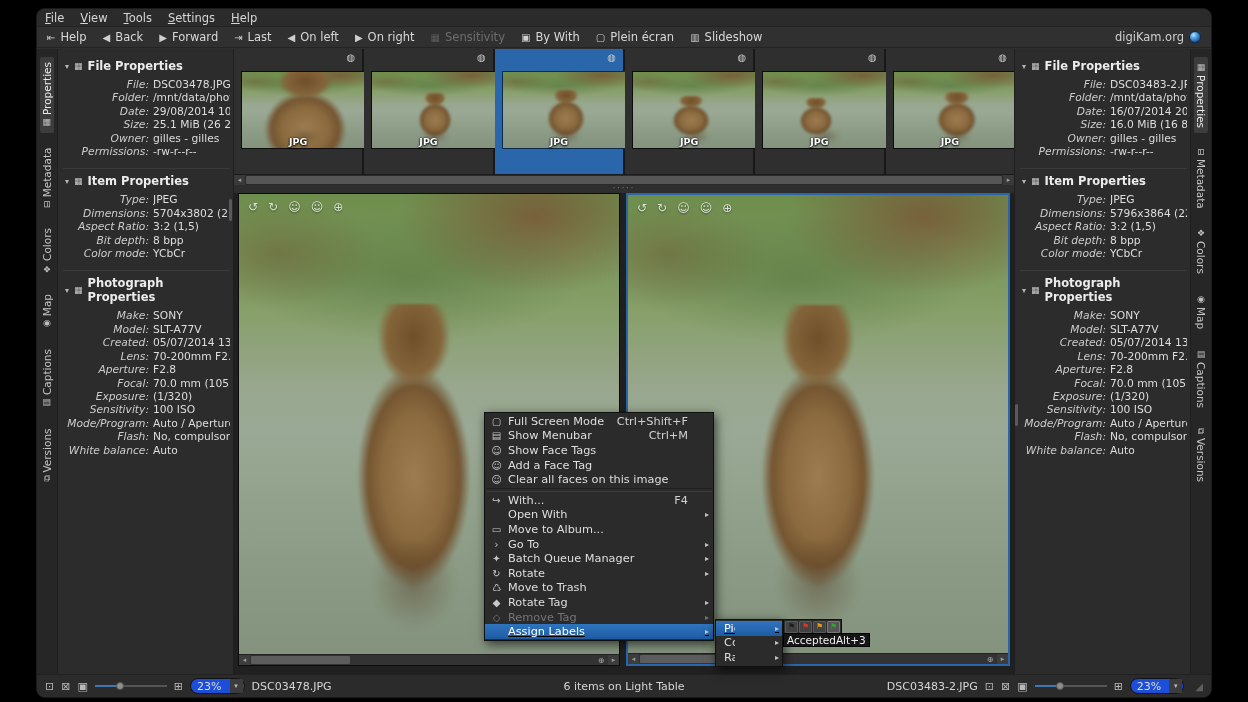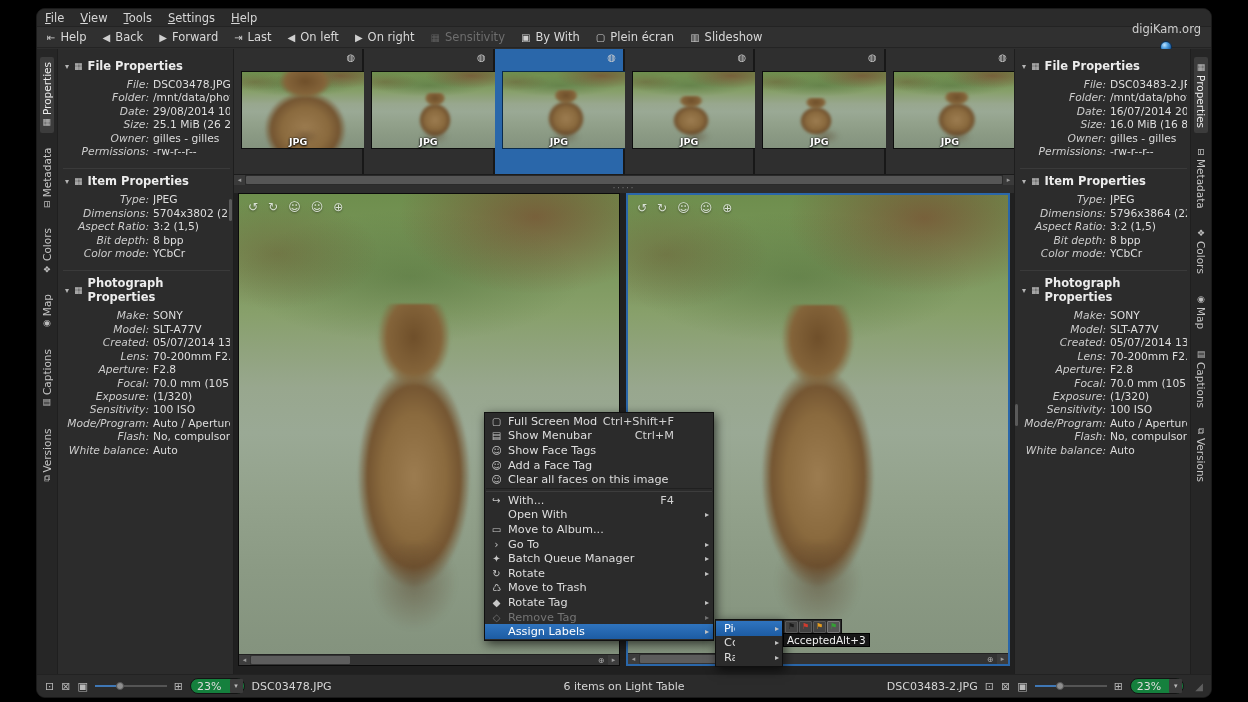--- a/index.html
+++ b/index.html
@@ -13,21 +13,21 @@
   .menu-item{display:inline-block;padding:1px 8px;font-size:11.5px;color:#d6d6d6;cursor:default;}
   .menu-item::first-letter{text-decoration:underline;}
   
   .toolbar{position:absolute;left:0;top:18px;right:0;height:21px;background:#303030;
     border-bottom:1px solid #242424;display:flex;align-items:center;padding:0 10px;}
   .tb-items{display:flex;align-items:center;gap:16px;flex:1;}
   .tb-item{display:inline-flex;align-items:center;gap:5px;font-size:11.5px;color:#d8d8d8;}
   .tb-item.disabled{color:#6e6e6e;}
   .tb-item.disabled .tb-icon{color:#5e5e5e;}
   .tb-icon{font-size:10px;color:#cfcfcf;}
-  .brand{display:flex;align-items:center;gap:5px;font-size:11.5px;color:#cfcfcf;flex-direction:column;}
+  .brand{display:flex;align-items:center;gap:5px;font-size:11.5px;color:#cfcfcf;}
   .globe{width:12px;height:12px;border-radius:50%;
     background:radial-gradient(circle at 35% 30%, #bfe3ff 0%, #4f9fe0 35%, #1c5b9e 75%, #0d3a6e 100%);
     border:1px solid #0b2d52;}
   
   .main{position:absolute;left:0;top:40px;right:0;bottom:23px;display:flex;background:#252525;}
   .tabstrip{width:21px;background:#262626;display:flex;flex-direction:column;align-items:center;
     gap:10px;padding-top:8px;flex:none;}
   .tabstrip.left{border-right:1px solid #1f1f1f;}
   .tabstrip.right{border-left:1px solid #1f1f1f;}
   .vtab{display:flex;align-items:center;gap:3px;font-size:10.5px;color:#c6c6c6;padding:5px 1px;
@@ -105,39 +105,39 @@
   
   .statusbar{position:absolute;left:0;right:0;bottom:0;height:23px;background:#2b2b2b;
     border-top:1px solid #222;display:flex;align-items:center;padding:0 8px;font-size:11px;color:#d0d0d0;}
   .sb-group{display:flex;align-items:center;gap:7px;}
   .sb-right{margin-left:auto;}
   .sb-icon{font-size:11px;color:#b8b8b8;}
   .slider{position:relative;width:72px;height:10px;display:inline-block;}
   .slider .sl-track{position:absolute;left:0;right:0;top:4px;height:2px;background:#555;}
   .slider .sl-fill{position:absolute;left:0;width:34%;top:4px;height:2px;background:#3f77b5;}
   .slider .sl-thumb{position:absolute;left:30%;top:1px;width:8px;height:8px;border-radius:50%;background:#8f8f8f;border:1px solid #555;}
-  .combo{display:inline-flex;align-items:center;background:#15803d;border:1px solid #141414;
+  .combo{display:inline-flex;align-items:center;background:#1d4ed8;border:1px solid #141414;
     border-radius:8px;height:16px;}
   .combo .cval{padding:0 6px;min-width:34px;text-align:right;font-size:11px;color:#ddd;}
   .combo .caret{width:13px;height:14px;background:#3c3c3c;display:flex;align-items:center;justify-content:center;
     font-size:7px;color:#bbb;margin:0 1px 0 2px;border-radius:1px;}
   .sb-file{font-size:11px;color:#d6d6d6;}
   .sb-center{position:absolute;left:0;right:0;text-align:center;pointer-events:none;color:#d4d4d4;}
   .grip{font-size:10px;color:#5f5f5f;margin-left:4px;}
   
   .ctxmenu{position:absolute;left:484px;top:412px;width:230px;background:#2b2b2b;
     border:1px solid #101010;box-shadow:2px 3px 10px rgba(0,0,0,.65);z-index:50;padding:1px 0;}
   .crow{height:14.6px;display:flex;align-items:center;padding:0 4px 0 5px;gap:5px;cursor:default;}
   .cicon{width:13px;text-align:center;font-size:10px;color:#c8c8c8;flex:none;}
   .clabel{flex:1;font-size:11.3px;color:#dedede;white-space:nowrap;overflow:hidden;}
-  .cshort{font-size:11.3px;color:#d2d2d2;margin-right:22px;}
+  .cshort{font-size:11.3px;color:#d2d2d2;margin-right:8px;}
   .carrow{width:8px;font-size:8px;color:#c4c4c4;text-align:right;}
   .carrow::after{content:"";}
   .crow.sub .carrow::after{content:"▸";}
-  .crow.sel{background:linear-gradient(180deg,#2f74bf,#1d5ca3);}
+  .crow.sel{background:linear-gradient(180deg,#2f74bf,#1d5ca3);text-decoration:underline;}
   .crow.sel .clabel{color:#fff;}
   .crow.dis .clabel,.crow.dis .cicon,.crow.dis .carrow{color:#757575;}
   .crow.sep{height:4px;padding:0;margin:1px 1px;border-top:1px solid #202020;border-bottom:1px solid #3d3d3d;}
   .submenu{position:absolute;left:715px;top:619px;width:68px;background:#2b2b2b;
     border:1px solid #101010;box-shadow:2px 3px 10px rgba(0,0,0,.65);z-index:51;padding:1px 0;}
   .submenu .crow{height:14.6px;padding:0 3px 0 8px;gap:36px;}
   .pickpopup{position:absolute;left:783px;top:619px;height:16px;display:flex;gap:1px;align-items:center;
     background:#2b2b2b;border:1px solid #101010;padding:0 1px;z-index:52;}
   .flagbtn{width:13px;height:12px;background:#424242;border:1px solid #5a5a5a;display:flex;
     align-items:center;justify-content:center;border-radius:1px;}

